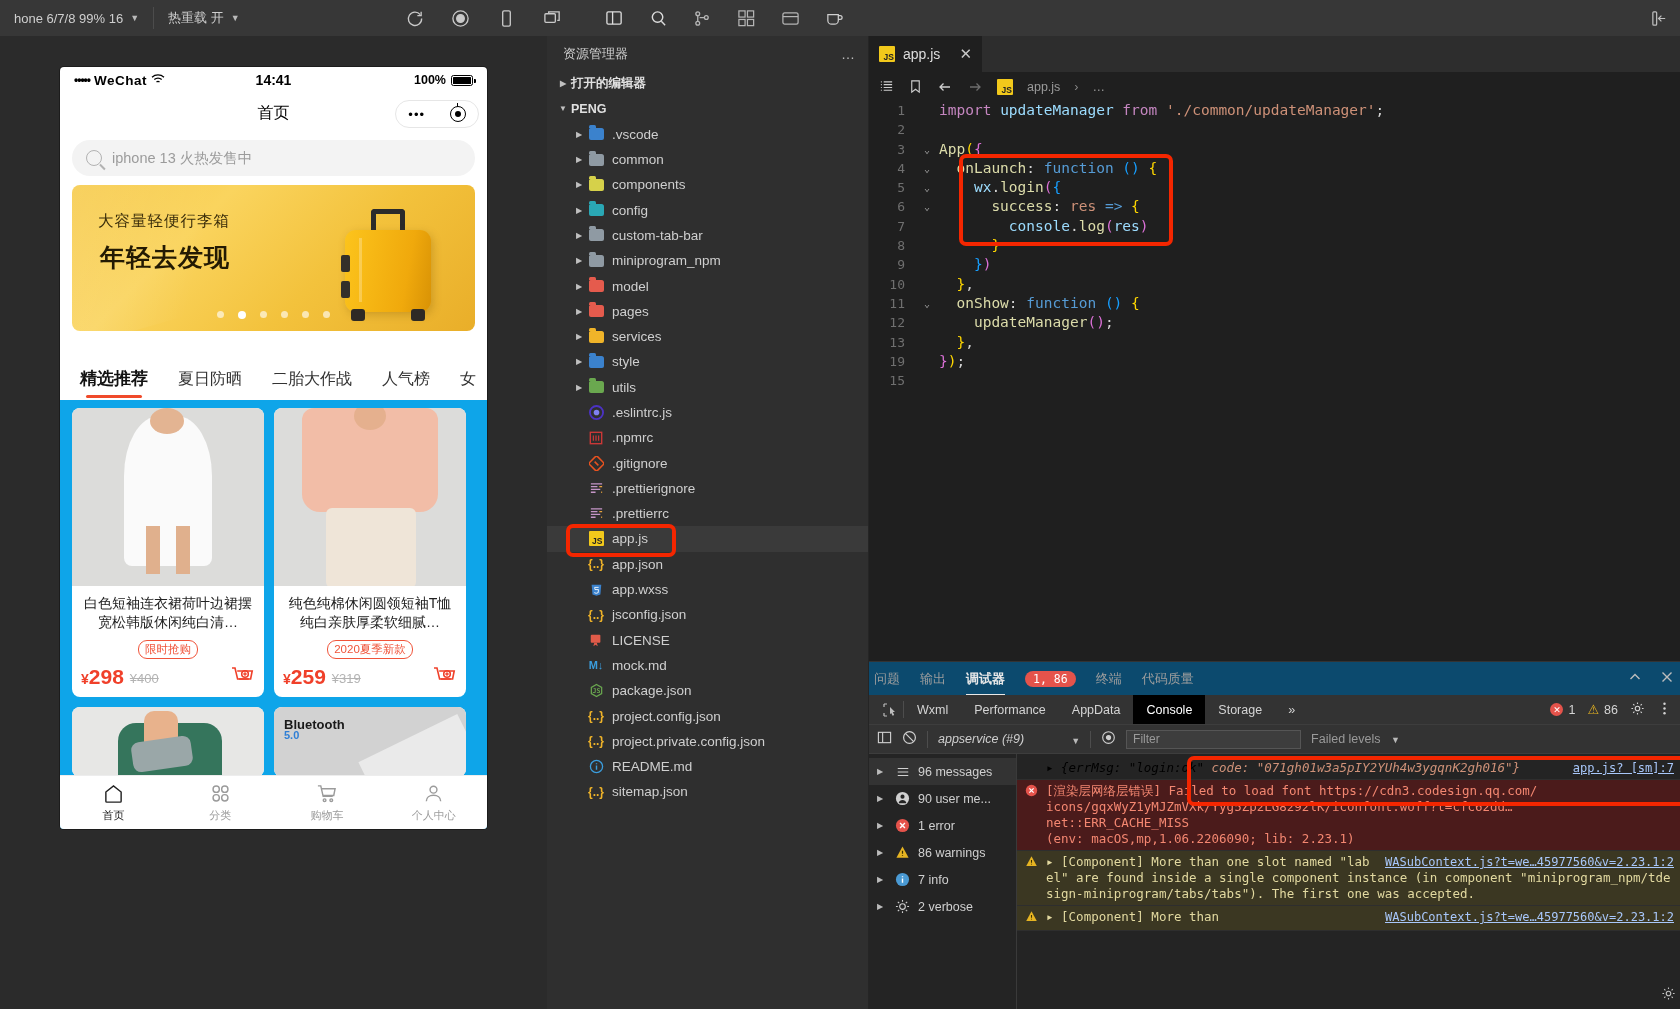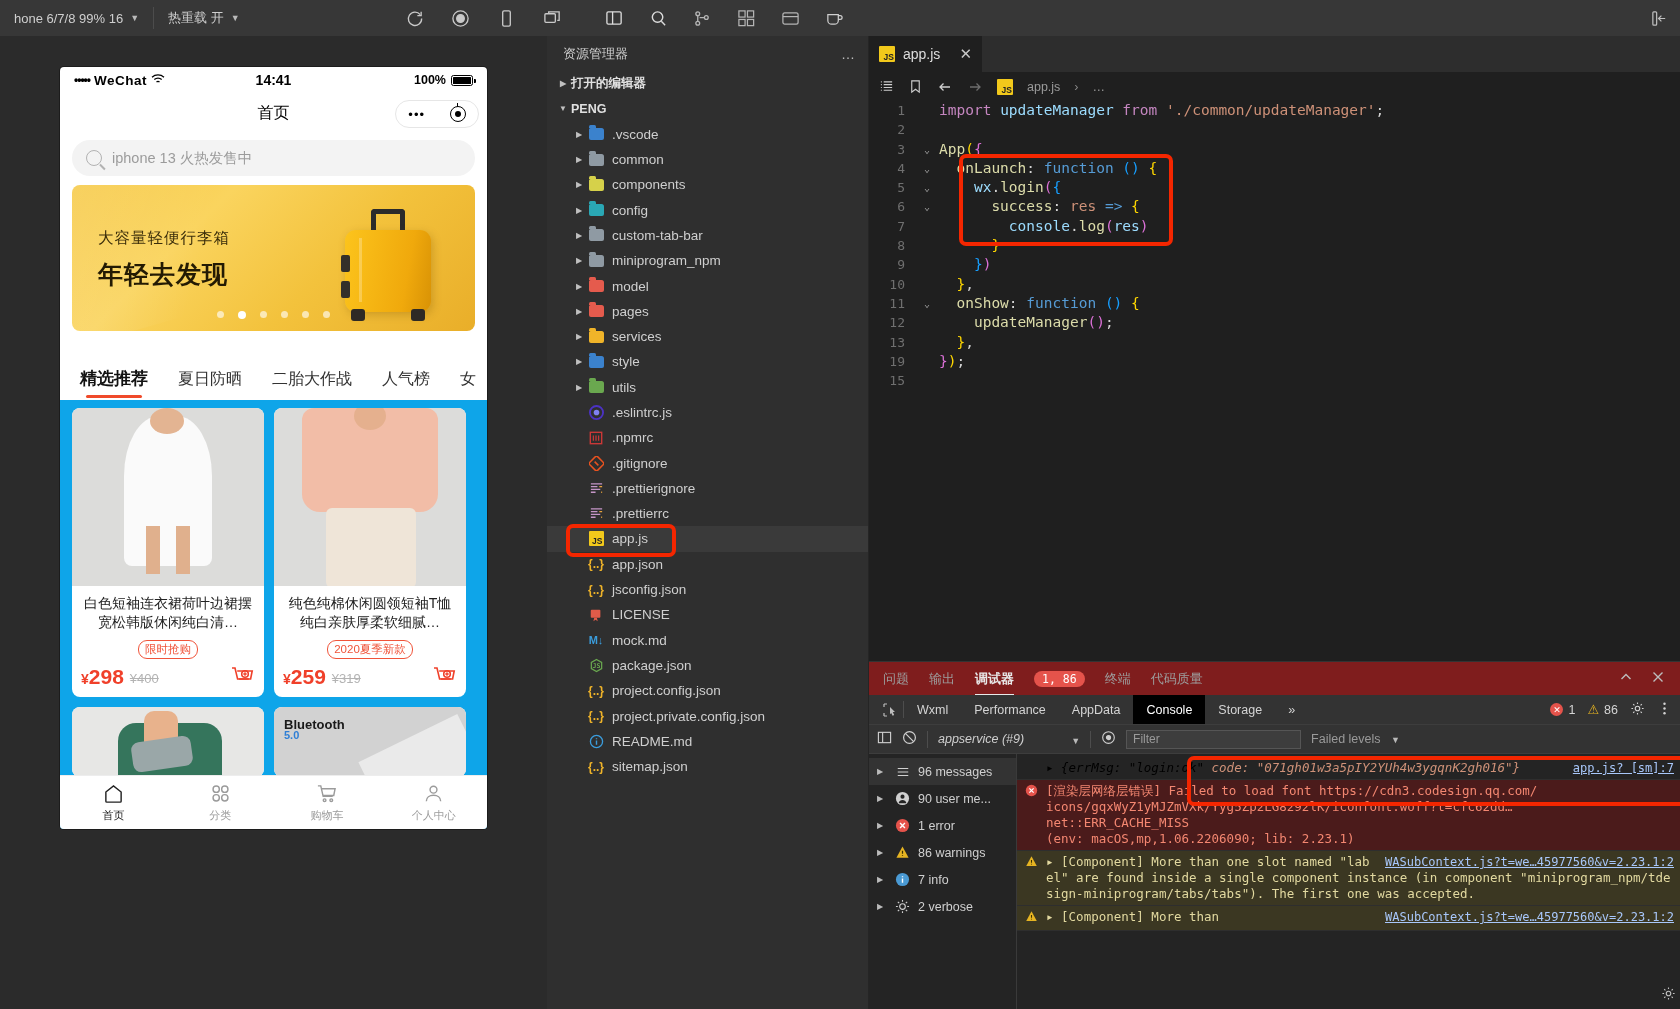--- a/index.html
+++ b/index.html
@@ -80,21 +80,21 @@
   .banner {
     margin: 0 12px; height: 146px; border-radius: 8px; overflow: hidden;
     position: relative;
     background: linear-gradient(135deg,#f6c842 0%,#fad45e 30%,#f3c23c 62%,#e9ae29 100%);
   }
   .banner:before {
     content:""; position:absolute; left:-10%; top:-30%; width:70%; height:120%;
     background: linear-gradient(120deg, rgba(255,255,255,.22), rgba(255,255,255,0) 60%);
     transform: rotate(-16deg);
   }
-  .banner-txt { position: absolute; left: 26px; top: 43px; color: #3a2d0a; }
+  .banner-txt { position: absolute; left: 26px; top: 26px; color: #3a2d0a; text-align: right; }
   .bt1 { font-size: 15.5px; letter-spacing: 1px; }
   .bt2 { font-size: 25px; font-weight: bold; margin-top: 9px; letter-spacing: 1px; color: #231a03; }
   .suitcase { position: absolute; right: 44px; bottom: 10px; width: 86px; height: 112px; }
   .sc-body { position: absolute; bottom: 9px; left: 0; width: 86px; height: 82px; border-radius: 11px;
     background: linear-gradient(100deg,#fcc41c,#f0a90c 70%,#d89205); box-shadow: 2px 3px 9px rgba(120,80,0,.28); }
   .sc-stripe { position: absolute; top: 8px; left: 14px; width: 3px; height: 64px; background: rgba(255,255,255,.25); }
   .sc-handle { position: absolute; top: 0; left: 26px; width: 34px; height: 34px; border: 5px solid #2b2b2b; border-bottom: none; border-radius: 4px 4px 0 0; }
   .sc-hbar { position: absolute; top: 30px; left: 18px; width: 50px; height: 7px; background: #2b2b2b; border-radius: 2px; }
   .sc-grip { position: absolute; width: 9px; height: 17px; background: #34302a; border-radius: 2px; }
   .sc-wheel { position: absolute; bottom: 0; width: 14px; height: 12px; background: #2e2a25; border-radius: 3px; }
@@ -163,21 +163,21 @@
   .fold { width: 24px; flex: 0 0 24px; text-align: center; color: #a6a6a6; font-size: 10px; }
   .k-import { color: #c586c0; } .k-kw { color: #569cd6; }
   .k-str { color: #ce9178; } .k-var { color: #9cdcfe; } .k-plain { color: #d4d4d4; }
   .k-par { color: #ffd700; } .k-par2 { color: #da70d6; } .k-par3 { color: #179fff; }
   .k-orange { color: #ce9178; } .k-prop { color: #dcdcaa; }
 
   .hl-red { position: absolute; border: 4px solid #f42600; border-radius: 7px; pointer-events: none; z-index: 5; }
 
   
   .panel { height: 348px; flex: 0 0 348px; background: #1f1f1f; display: flex; flex-direction: column; border-top: 1px solid #333; }
-  .panel-tabs { height: 33px; flex: 0 0 33px; display: flex; align-items: center; gap: 20px; padding: 0 14px; background: #7f1d1d; position: relative; }
+  .panel-tabs { height: 33px; flex: 0 0 33px; display: flex; align-items: center; gap: 20px; padding: 0 5px; background: #0c4a6e; position: relative; }
   .ptab { color: #9d9d9d; font-size: 13px; position: relative; height: 100%; display: flex; align-items: center; }
   .ptab.active { color: #e8e8e8; font-weight: bold; }
   .ptab.active:after { content:""; position:absolute; left:0; right:0; bottom:0; height:1.5px; background:#e8e8e8; }
   .pillbadge { background: #e5534b; color: #fff; font-size: 11.5px; border-radius: 10px; padding: 1px 8px; font-family: "DejaVu Sans Mono", monospace; }
   .panel-right { margin-left: auto; display: flex; align-items: center; gap: 16px; color: #bdbdbd; }
 
   .dt { flex: 1 1 auto; display: flex; flex-direction: column; min-height: 0; background: #242424; }
   .dt-tabs { height: 30px; flex: 0 0 30px; display: flex; align-items: center; gap: 0; background: #333333; padding-left: 8px; border-bottom: 1px solid #3d3d3d; }
   .dtt { padding: 0 13px; color: #d4d4d4; font-size: 12.5px; height: 100%; display: flex; align-items: center; }
   .dtt.active { background: #000; color: #fff; }
@@ -660,20 +660,31 @@
 
         <div class="row">
             <span class="indent"></span>
             <span class="arrow"></span>
             <span class="fi" style="color:#f0b429;font-size:12px;">{..}</span>
             <span>app.json</span>
           </div>
         <div class="row">
             <span class="indent"></span>
             <span class="arrow"></span>
+            <span class="fi">
+              <svg width="14" height="14" viewBox="0 0 16 16">
+                <path d="M3 2h11l-1 11-4.5 1.5L4 13z" fill="#3b82cd"></path>
+                <path d="M11 5H6.5l.3 2.5h4L10.5 11l-2.3.8L6 11" fill="none" stroke="#fff" stroke-width="1"></path>
+              </svg>
+            </span>
+            <span>app.wxss</span>
+          </div>
+        <div class="row">
+            <span class="indent"></span>
+            <span class="arrow"></span>
             <span class="fi" style="color:#f0b429;font-size:12px;">{..}</span>
             <span>jsconfig.json</span>
           </div>
         <div class="row">
             <span class="indent"></span>
             <span class="arrow"></span>
             <span class="fi">
               <svg width="14" height="14" viewBox="0 0 16 16">
                 <rect x="2" y="2" width="11" height="9" rx="1" fill="#e05b49"></rect>
                 <path d="M6 11l-1 4 2.5-1.5L10 15l-1-4" fill="#e05b49"></path>

